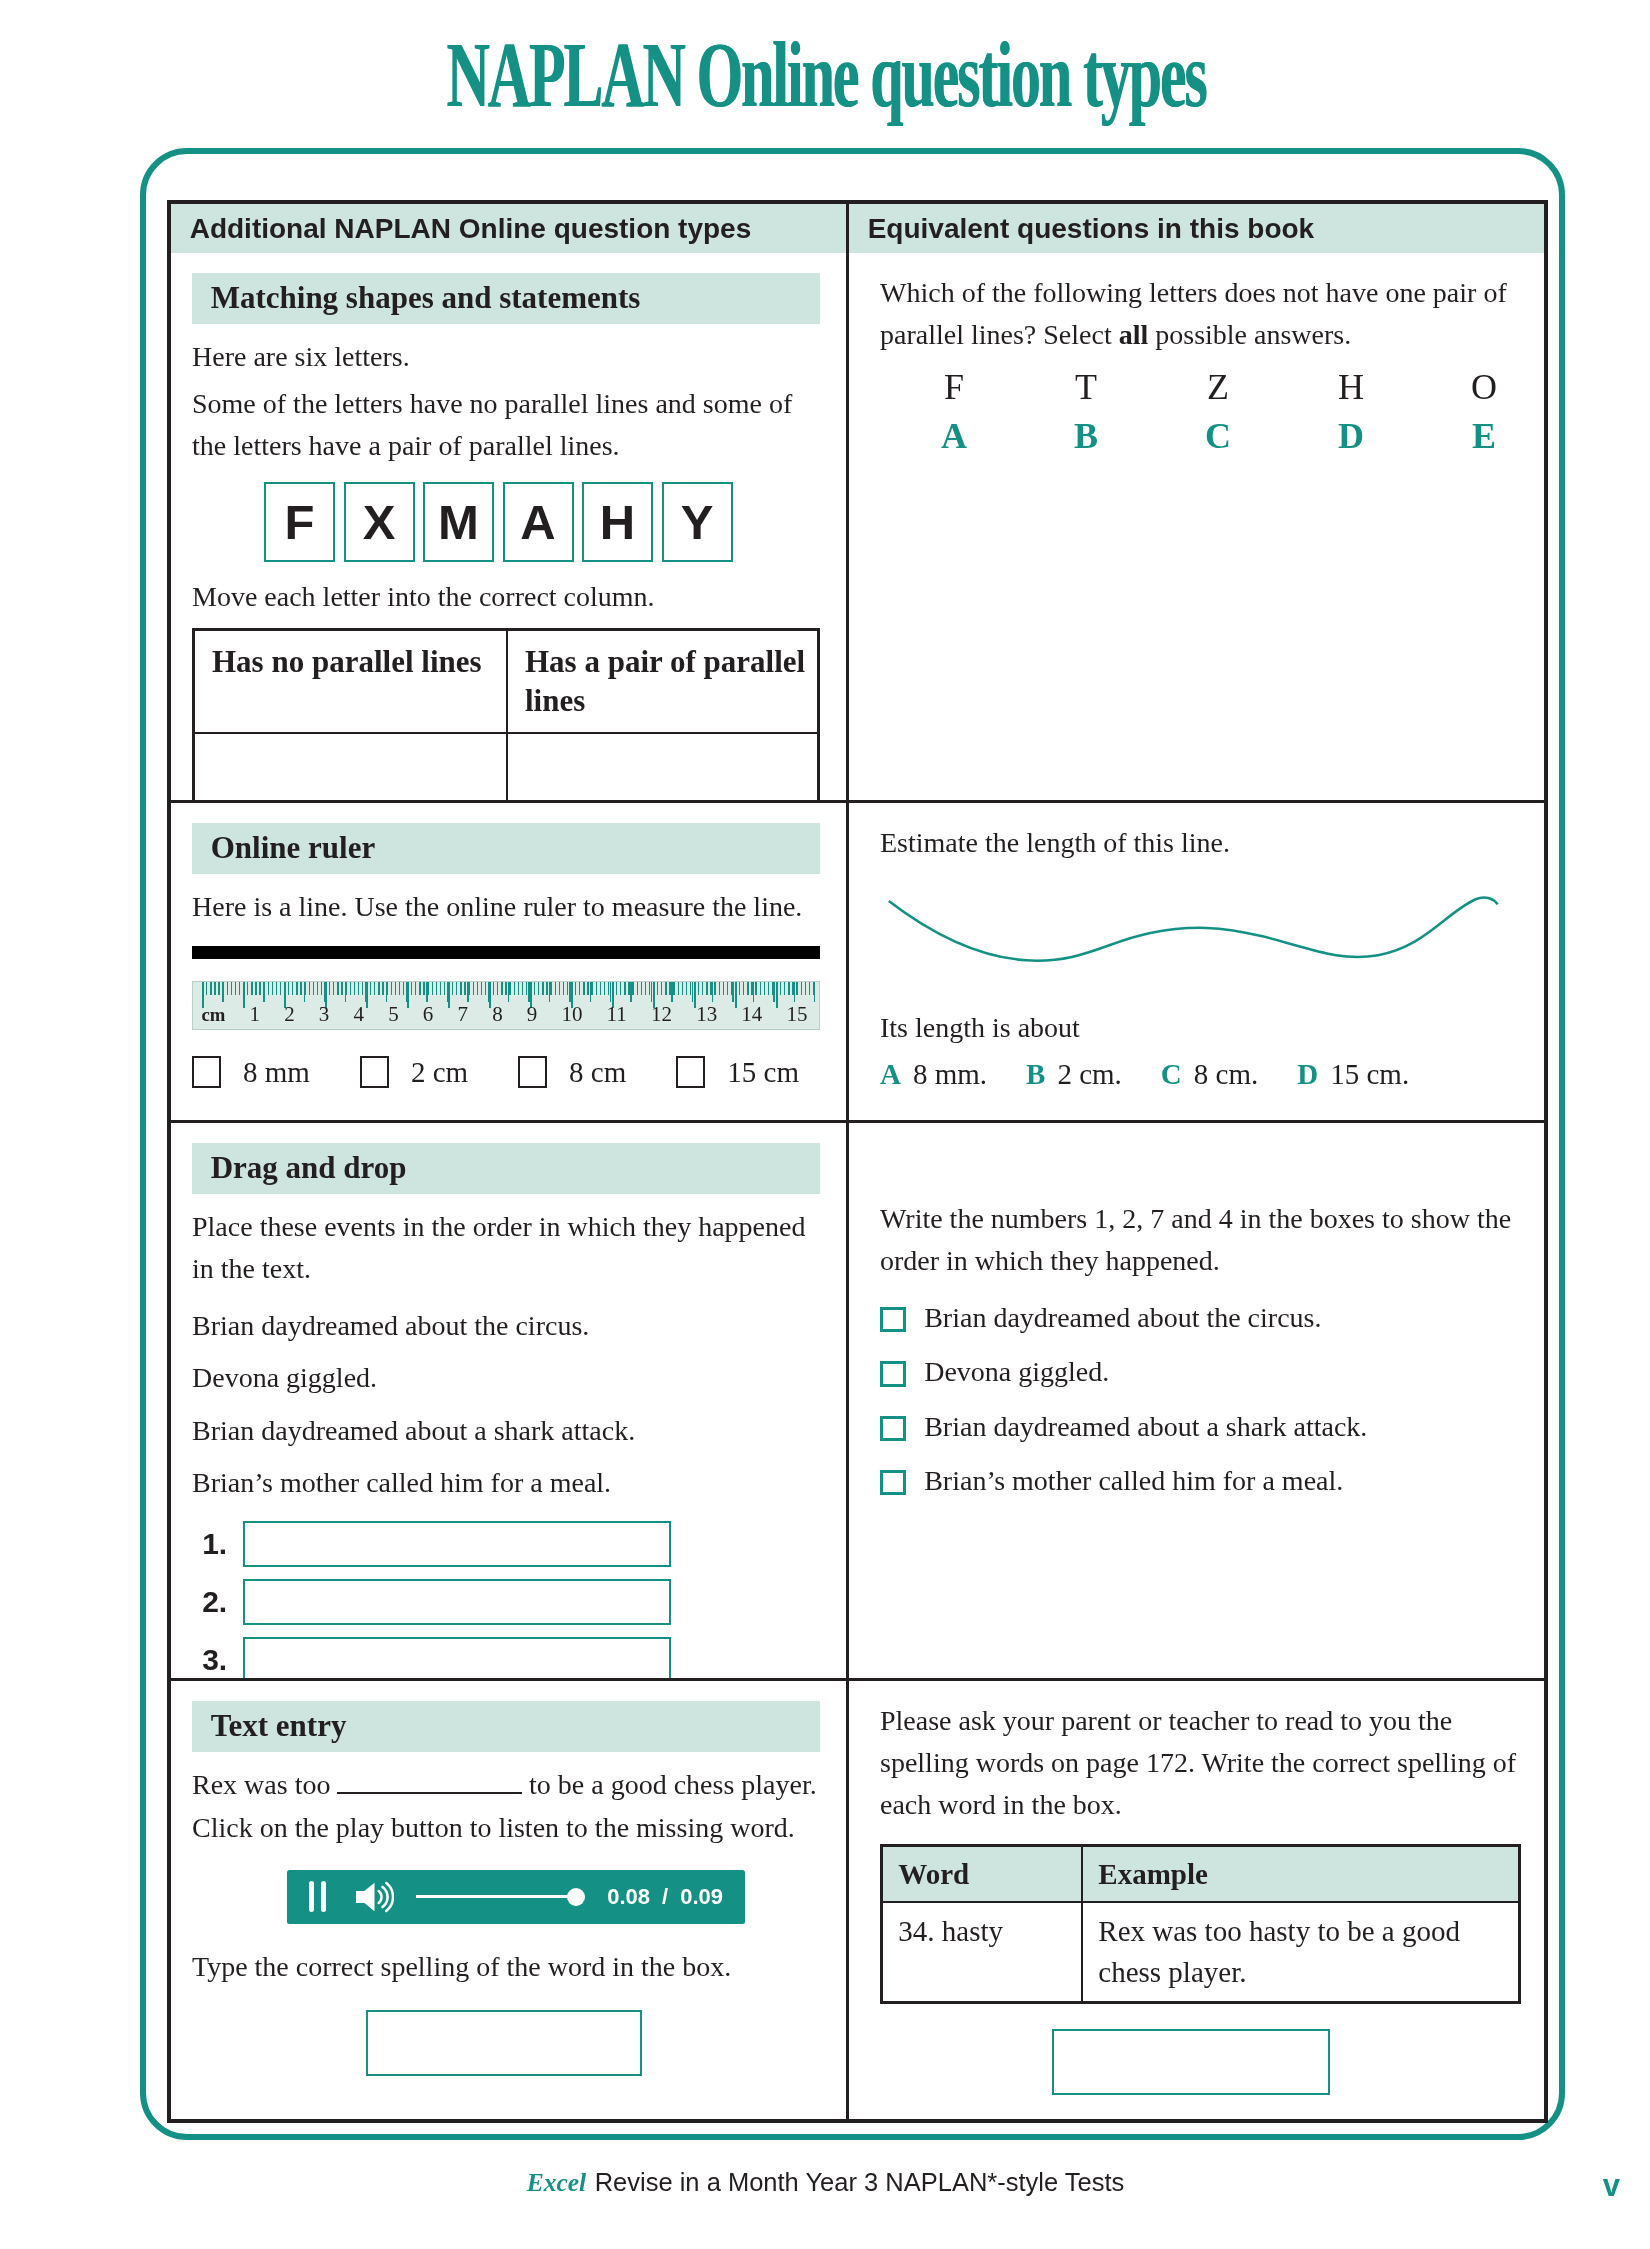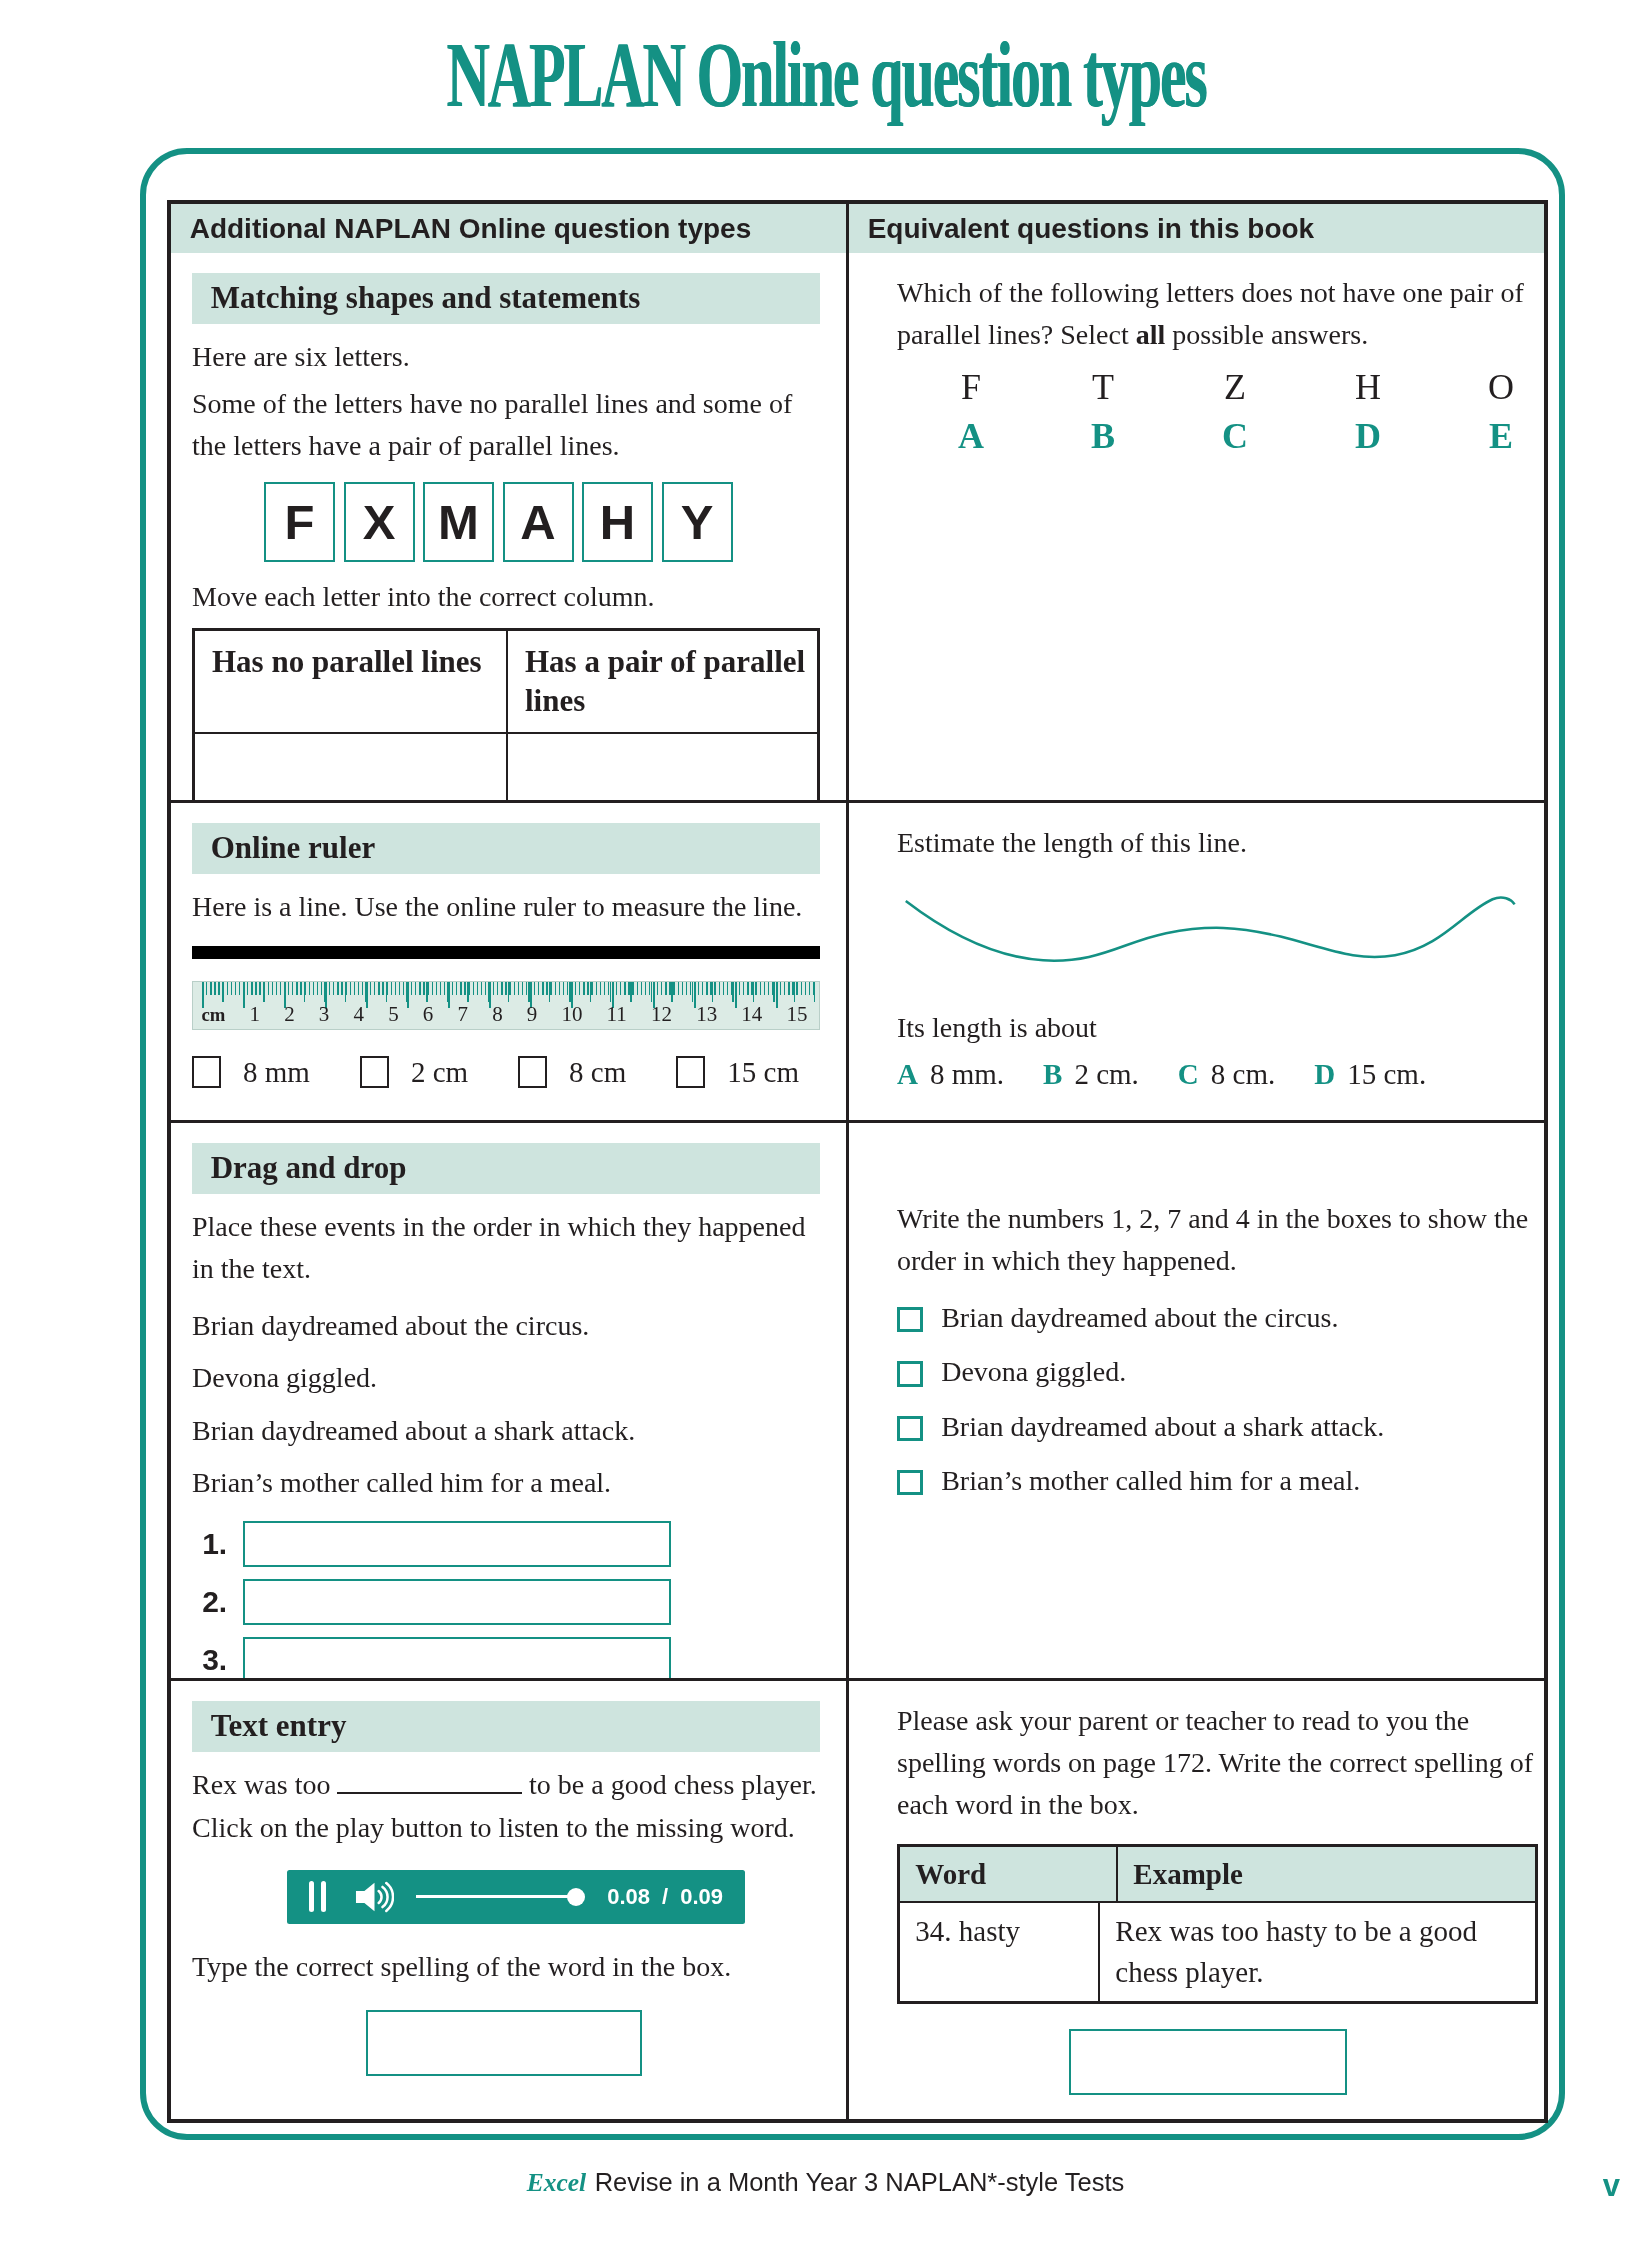--- a/index.html
+++ b/index.html
@@ -21,21 +21,21 @@
   .qtable { position:absolute; left:21px; top:46px; width:1381px;
             border:4.2px solid #231F20; display:grid;
             grid-template-columns:675px 1fr;
             grid-template-rows:49px 547px 320px 558px 441px; background:#fff; }
   .cell { overflow:hidden; position:relative; }
   .cell.right { border-left:3.4px solid #231F20; }
   .rowline { border-top:3.4px solid #231F20; }
   .th { background:#CEE4DE; display:flex; align-items:center; padding-left:18.7px;
         font-family:"Liberation Sans", sans-serif; font-weight:bold; font-size:28px; }
   .cell.leftpad { padding:0 0 0 21px; }
-  .cell.rightpad { padding:0 0 0 48px; }
+  .cell.rightpad { padding:0 0 0 31px; }
 
   
   .bar { width:628px; background:#CEE4DE; font-weight:bold; font-size:31px;
          padding:7.6px 0 7.6px 18.7px; margin-top:19.5px; }
 
   .body-text { font-size:28px; line-height:1.5; width:636px; margin-top:12px; }
   .body-text.tight { margin-top:18.7px; }
 
   
   .tiles { display:flex; gap:8.5px; margin:15.3px 0 0 72px; }
@@ -111,21 +111,21 @@
   .times { font-family:"Liberation Sans", sans-serif; font-weight:bold; font-size:22px;
            display:flex; gap:12px; white-space:nowrap; }
 
   .entry-box { width:276px; height:66px; border:2.5px solid #149184; margin:22px 0 0 174px; background:#fff; }
 
   
   .wtable { width:641px; border:3.4px solid #231F20; margin-top:18.7px; }
   .wrow { display:grid; grid-template-columns:198px 1fr; }
   .wrow > div { padding:8.5px 12px 8.5px 15.3px; }
   .wrow > div + div { border-left:2.5px solid #231F20; }
-  .whead { background:#CEE4DE;gap:18px; }
+  .whead { background:#CEE4DE; }
   .whead > div { font-weight:bold; font-size:29px; padding-top:10.2px; padding-bottom:10.2px; }
   .wbody { border-top:2.5px solid #231F20; }
   .wbody > div { font-size:29px; line-height:1.4; min-height:95px; }
 
   .spell-box { width:278px; height:66px; border:2.5px solid #149184; margin:25.5px 0 0 172px; background:#fff; }
 
   
   .footer { position:absolute; top:2168px; left:0; width:100%; text-align:center;
             font-size:25.5px; }
   .footer .brand { color:#149184; font-weight:bold; font-style:italic; font-family:"Liberation Serif", serif; margin-right:8.5px; }

